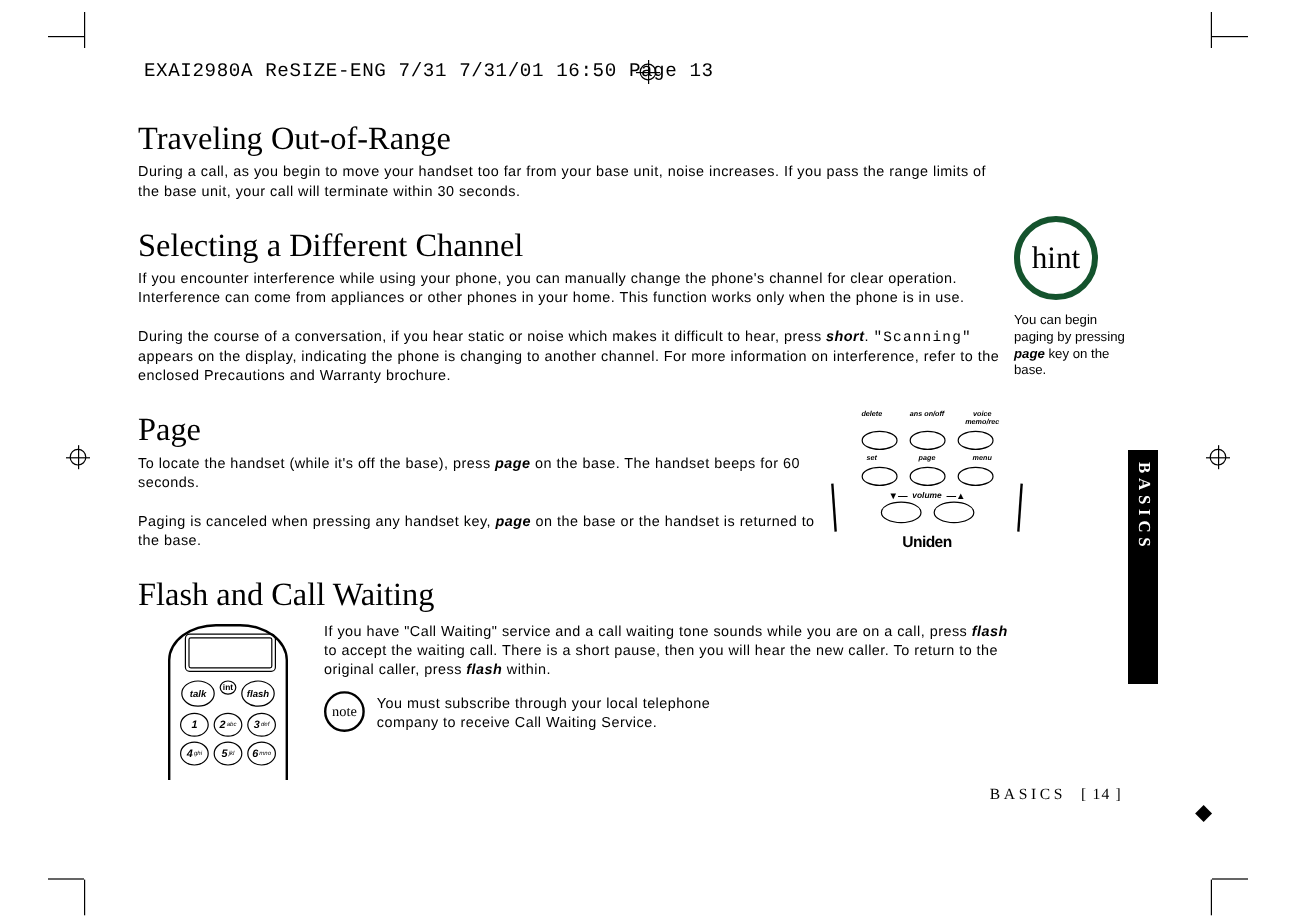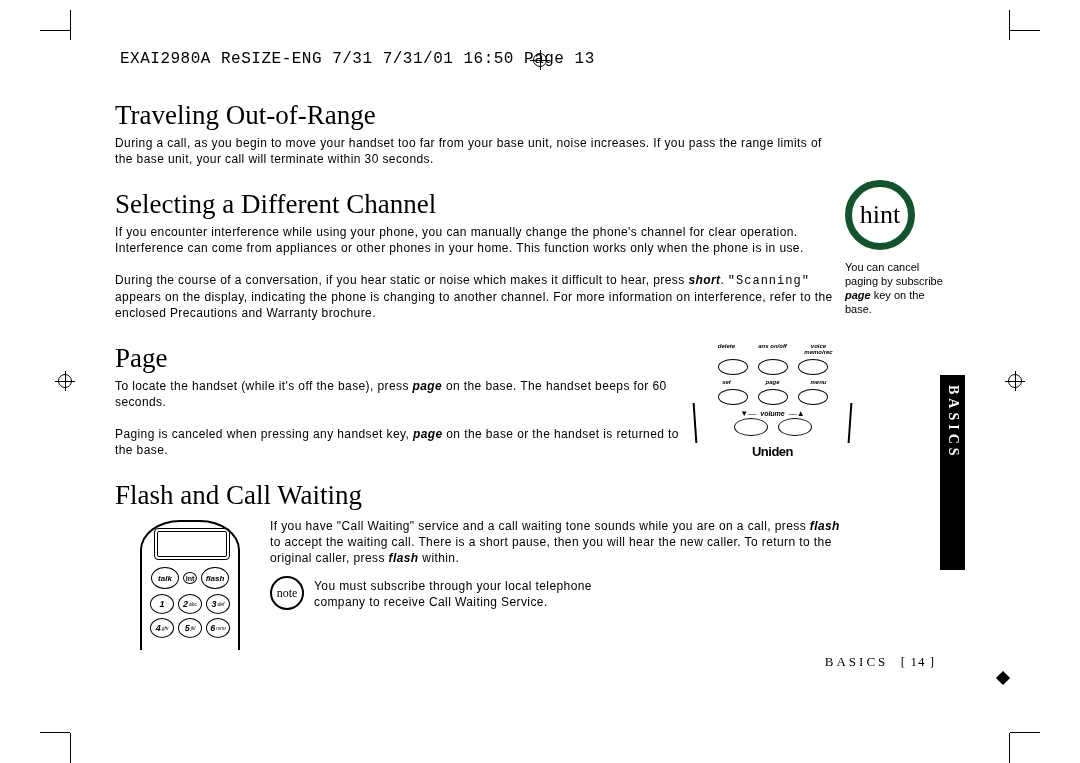--- a/index.html
+++ b/index.html
@@ -119,21 +119,21 @@
     width:100px; height:200px;
     border:2px solid #000;
     border-radius: 40px 40px 50px 50px / 30px 30px 60px 60px;
     background:#fff;
   }
   .handset-screen {
     position:absolute; top:6px; left:12px; width:76px; height:32px;
     border:1.5px solid #000; border-radius:4px;
   }
   .handset-screen .inner { position:absolute; top:2px; left:2px; right:2px; bottom:2px; border:1px solid #000; border-radius:2px;}
-  .key-row { position:absolute; left:0; width:100%; display:flex; justify-content:center; gap:4px;align-items:center; }
+  .key-row { position:absolute; left:0; width:100%; display:flex; justify-content:center; gap:4px; }
   .key { border:1.5px solid #000; border-radius:50%; display:flex; align-items:center; justify-content:center; font-family:Verdana,sans-serif; font-weight:bold; background:#fff;}
   .key.big { width:28px; height:22px; font-size:8px; font-style:italic;}
   .key.small { width:14px; height:12px; font-size:7px;}
   .key.num { width:24px; height:20px; font-size:9px; font-style:italic;}
   .key.num span { font-size:5px; font-weight:normal; margin-left:1px;}
 
   .flash-text {
     position:absolute;
     left:155px;
     top:38px;
@@ -152,21 +152,21 @@
 
   
   .sidebar {
     position: absolute;
     right: 0;
     top: 80px;
     width: 120px;
   }
   .hint-circle {
     width: 70px; height: 70px;
-    border: 7px solid #14532d;
+    border: 5px solid #14532d;
     border-radius: 50%;
     display:flex; align-items:center; justify-content:center;
     font-family: Georgia, serif;
     font-size: 26px;
     margin-bottom: 10px;
   }
   .hint-text {
     font-family: Verdana, sans-serif;
     font-size: 11px;
     line-height: 14px;
@@ -326,21 +326,21 @@
           <div class="note-text">You must subscribe through your local telephone company to receive Call Waiting Service.</div>
         </div>
       </div>
     </div>
 
   </div>
 
   <div class="sidebar">
     <div class="hint-circle">hint</div>
     <div class="hint-text">
-      <span>You can cancel paging by subscribe </span><b><i>page</i></b><span> key on the base.</span>
+      <span>You can begin paging by pressing </span><b><i>page</i></b><span> key on the base.</span>
     </div>
   </div>
 
   <div class="black-tab">
     <span>BASICS</span>
   </div>
 
   <div class="footer">
     <span>BASICS</span>
     &nbsp;<span class="num">[ 14 ]</span>

